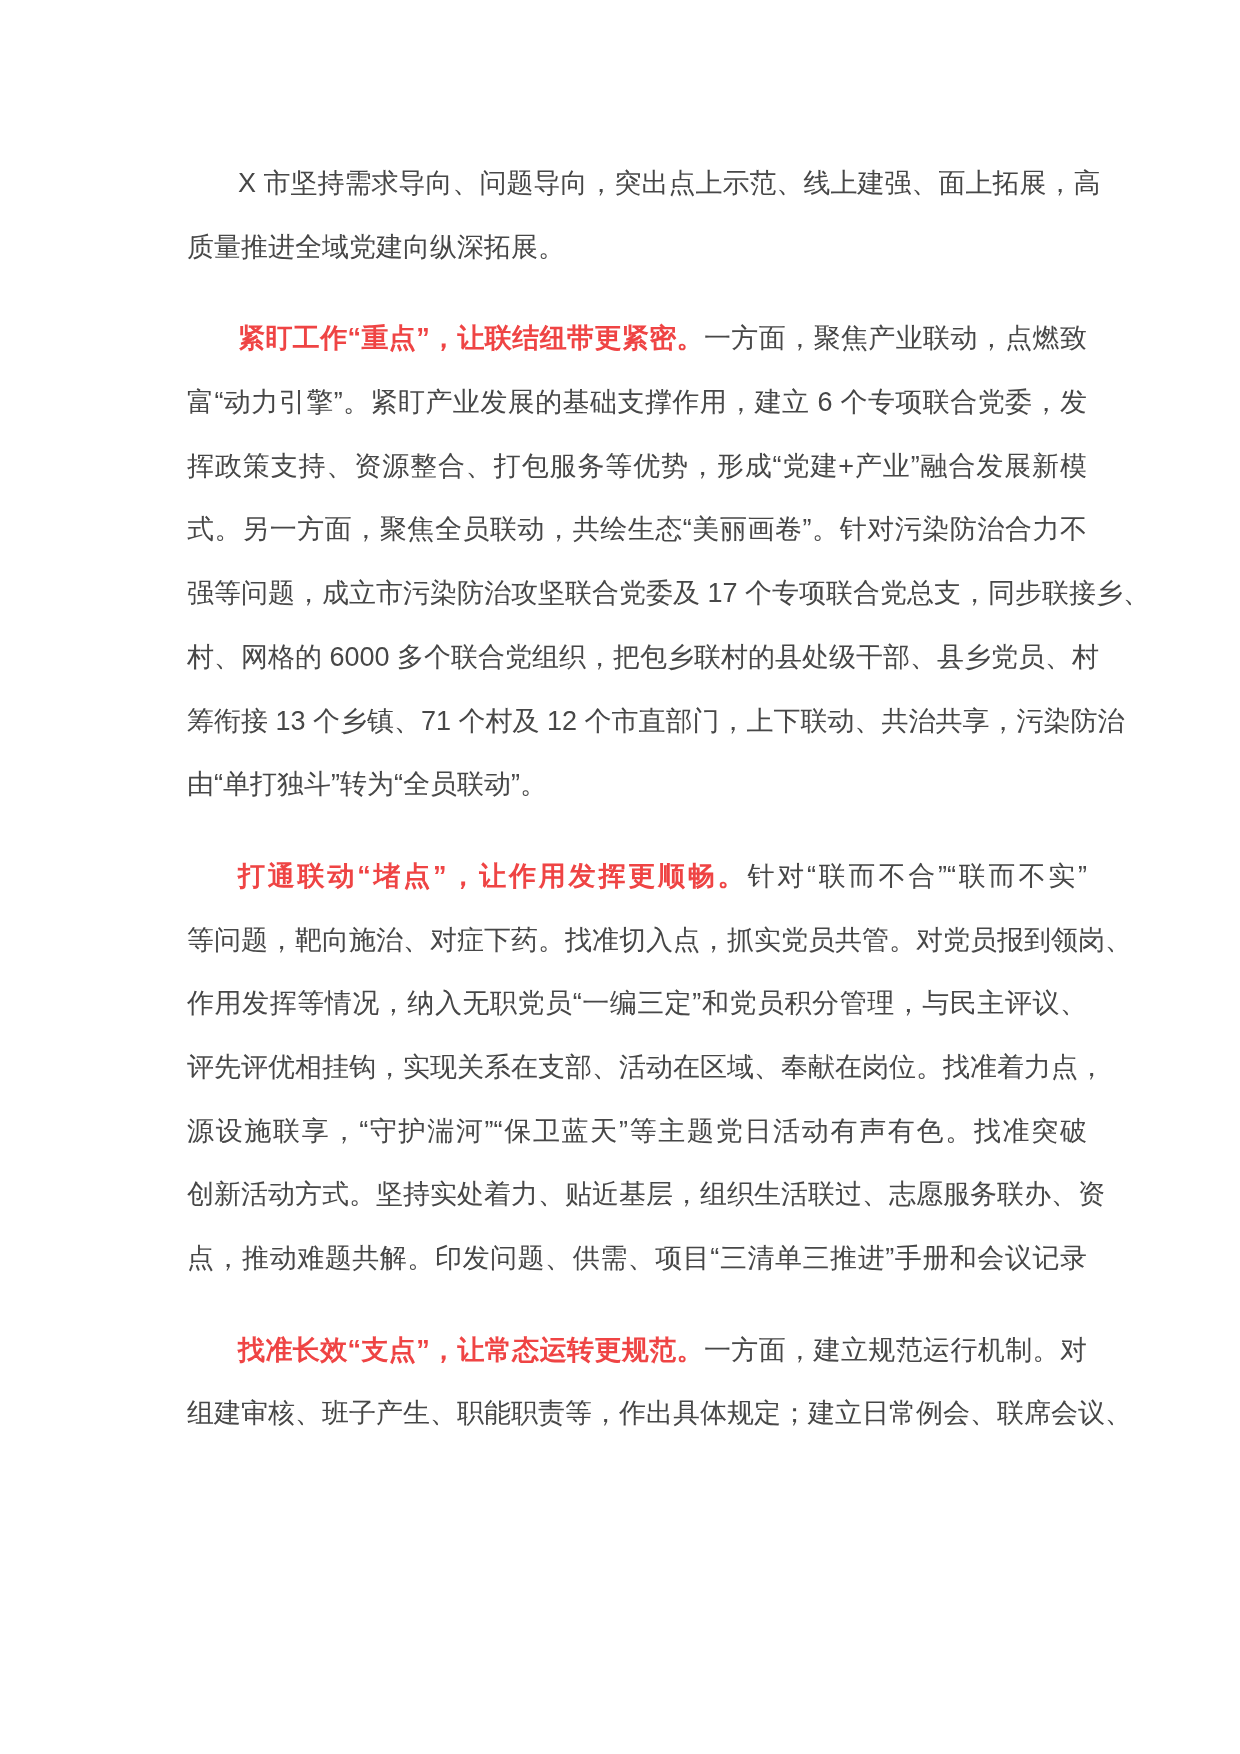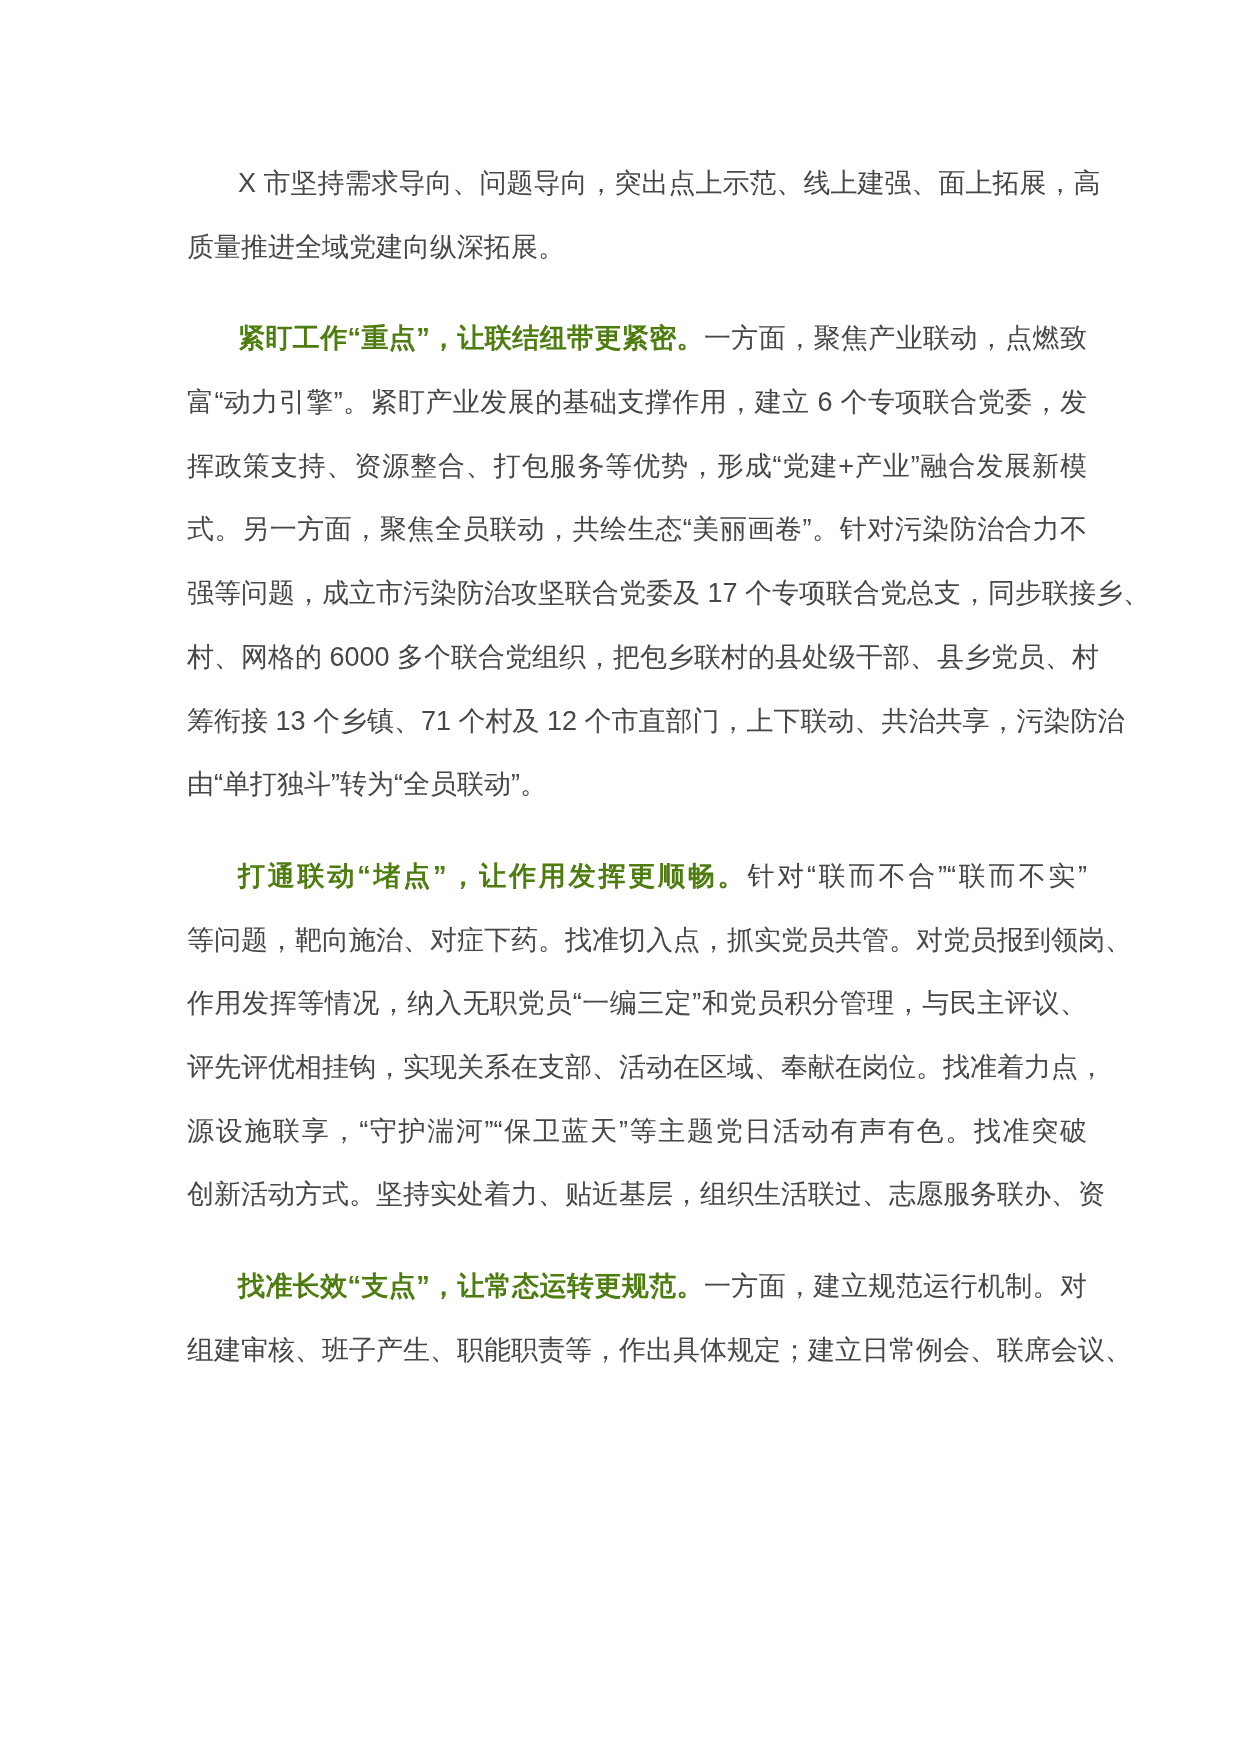--- a/index.html
+++ b/index.html
@@ -38,21 +38,21 @@
     text-align-last: left;
   }
   .line.first {
     text-indent: 51px;
   }
   .seg {
     font-weight: 400;
   }
   .seg.bold {
     font-weight: 700;
-    color: #4d7c0f;
+    color: #ef4444;
   }
 </style>
 </head>
 <body>
 
 <div class="page">
   <div id="doc">
       <div class="paragraph">
         <div class="line first"><span class="seg">X 市坚持需求导向、问题导向，突出点上示范、线上建强、面上拓展，高</span></div>
         <div class="line no-justify"><span class="seg">质量推进全域党建向纵深拓展。</span></div>
@@ -67,19 +67,20 @@
         <div class="line"><span class="seg">筹衔接 13 个乡镇、71 个村及 12 个市直部门，上下联动、共治共享，污染防治</span></div>
         <div class="line no-justify"><span class="seg">由“单打独斗”转为“全员联动”。</span></div>
       </div>
       <div class="paragraph">
         <div class="line first"><span class="seg bold">打通联动“堵点”，让作用发挥更顺畅。</span><span class="seg">针对“联而不合”“联而不实”</span></div>
         <div class="line"><span class="seg">等问题，靶向施治、对症下药。找准切入点，抓实党员共管。对党员报到领岗、</span></div>
         <div class="line"><span class="seg">作用发挥等情况，纳入无职党员“一编三定”和党员积分管理，与民主评议、</span></div>
         <div class="line"><span class="seg">评先评优相挂钩，实现关系在支部、活动在区域、奉献在岗位。找准着力点，</span></div>
         <div class="line"><span class="seg">源设施联享，“守护湍河”“保卫蓝天”等主题党日活动有声有色。找准突破</span></div>
         <div class="line"><span class="seg">创新活动方式。坚持实处着力、贴近基层，组织生活联过、志愿服务联办、资</span></div>
+        <div class="line"><span class="seg">点，推动难题共解。印发问题、供需、项目“三清单三推进”手册和会议记录</span></div>
       </div>
       <div class="paragraph">
         <div class="line first"><span class="seg bold">找准长效“支点”，让常态运转更规范。</span><span class="seg">一方面，建立规范运行机制。对</span></div>
         <div class="line"><span class="seg">组建审核、班子产生、职能职责等，作出具体规定；建立日常例会、联席会议、</span></div>
       </div>
     </div>
 </div>
 
 </body></html>

